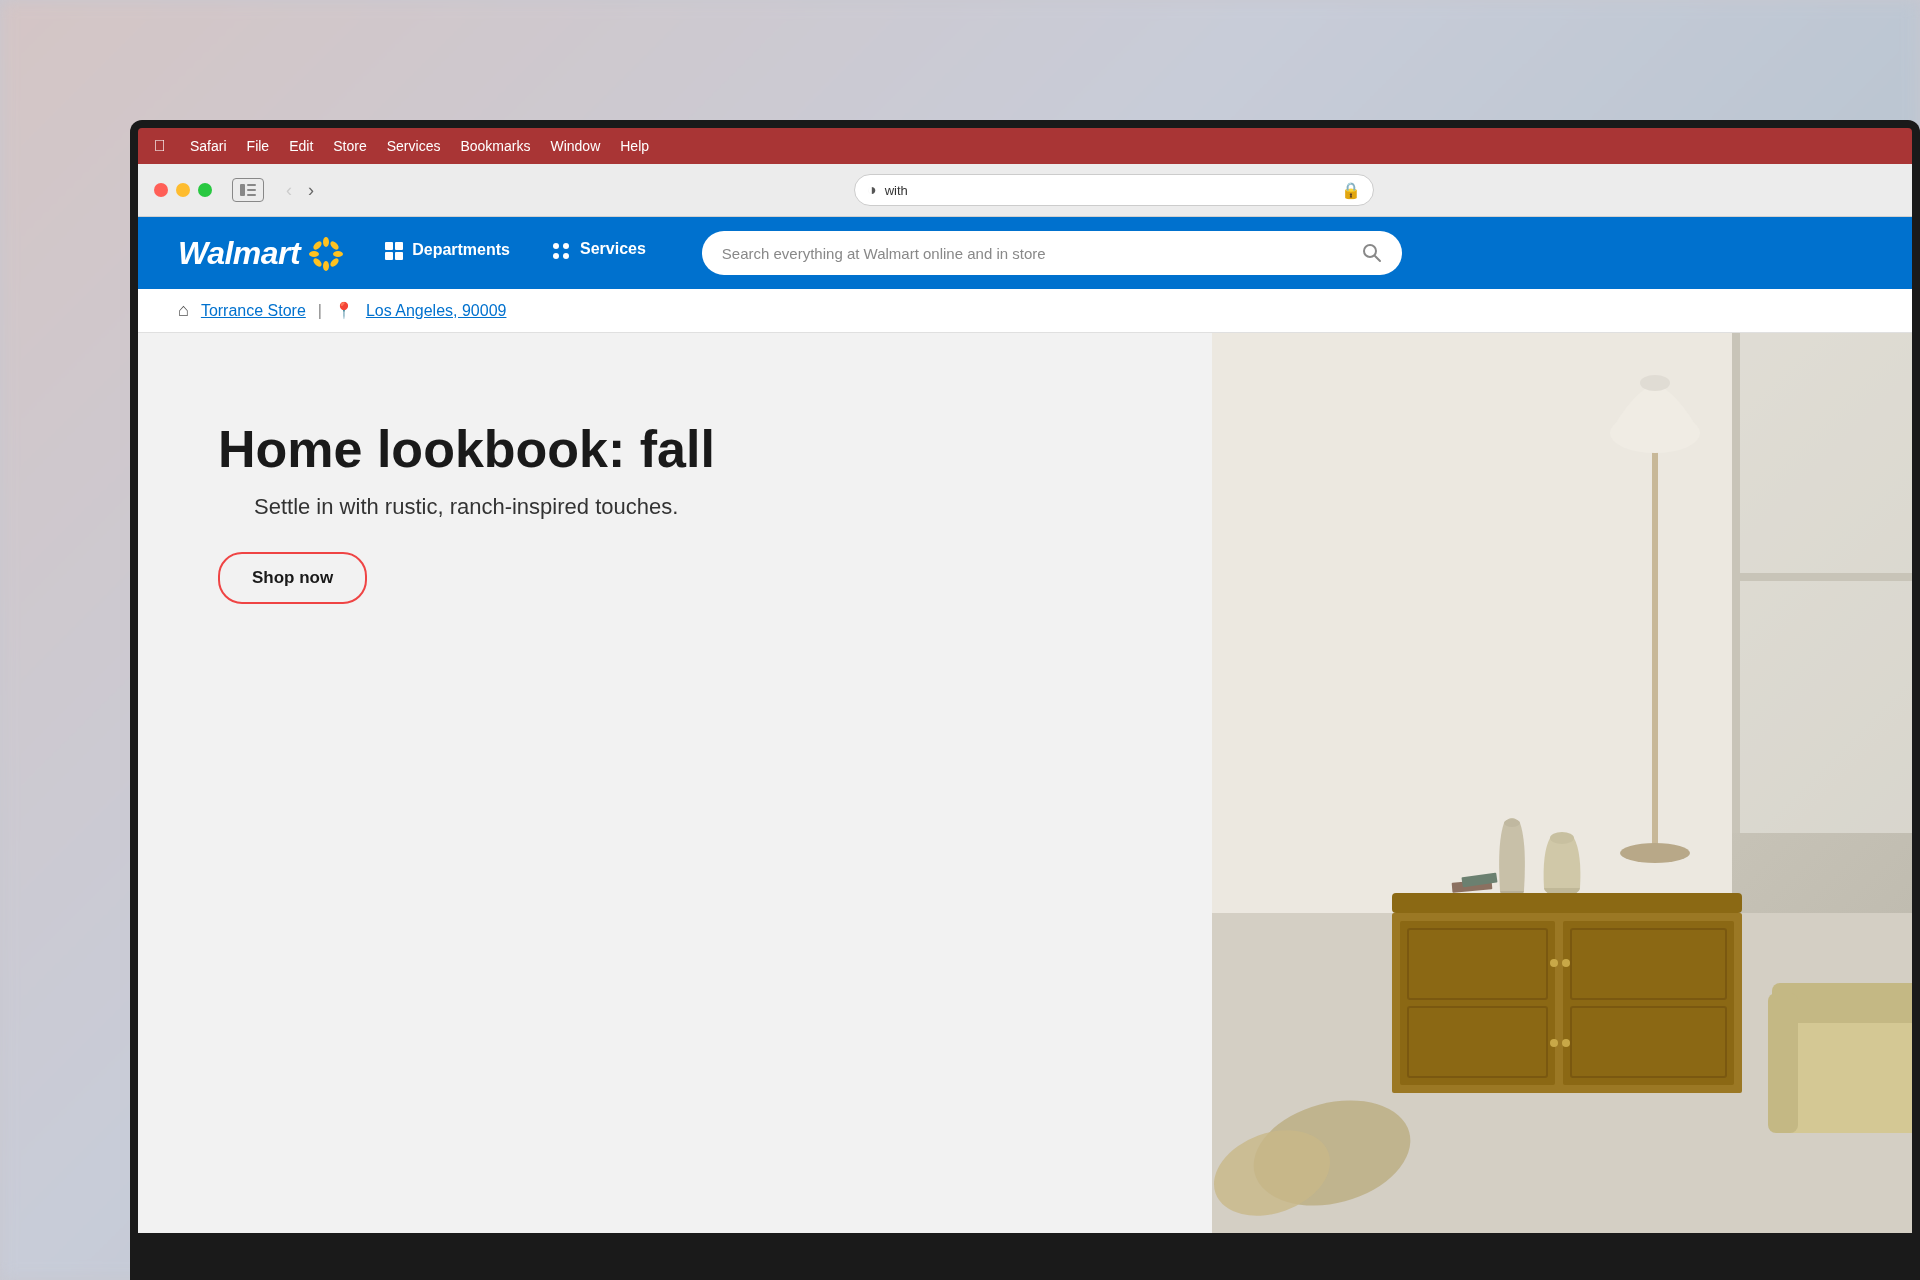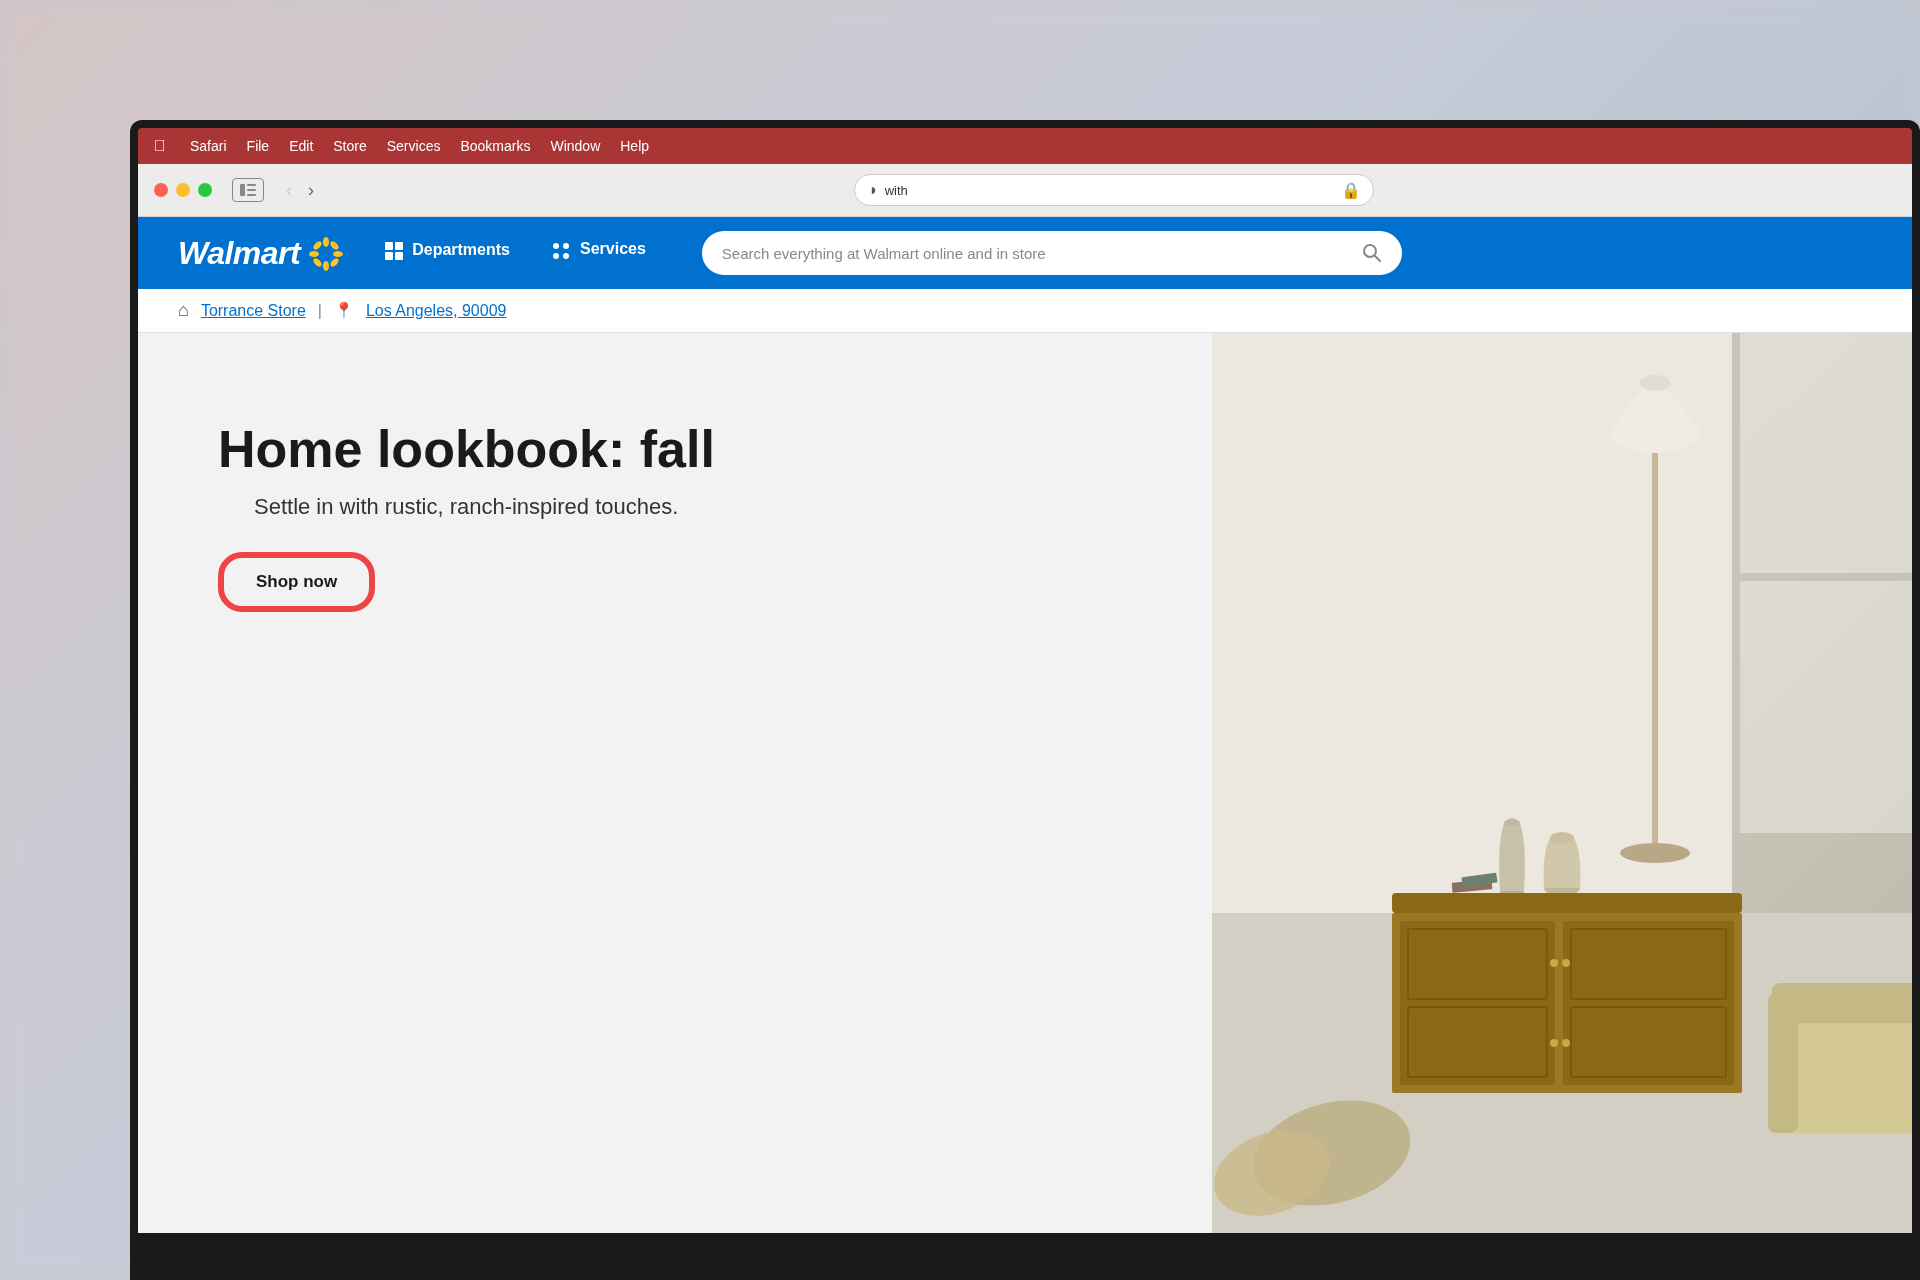--- a/index.html
+++ b/index.html
@@ -258,21 +258,21 @@
       font-size: 22px;
       color: #333;
       margin-bottom: 32px;
       font-weight: 400;
       margin-left: 36px;
     }
 
     .shop-now-btn {
       display: inline-block;
       padding: 14px 32px;
-      border: 6px solid #ef4444;
+      border: 2px solid #ef4444;
       border-radius: 24px;
       font-size: 17px;
       font-weight: 600;
       color: #1a1a1a;
       background: transparent;
       cursor: pointer;
       text-decoration: none;
     }
 
     

